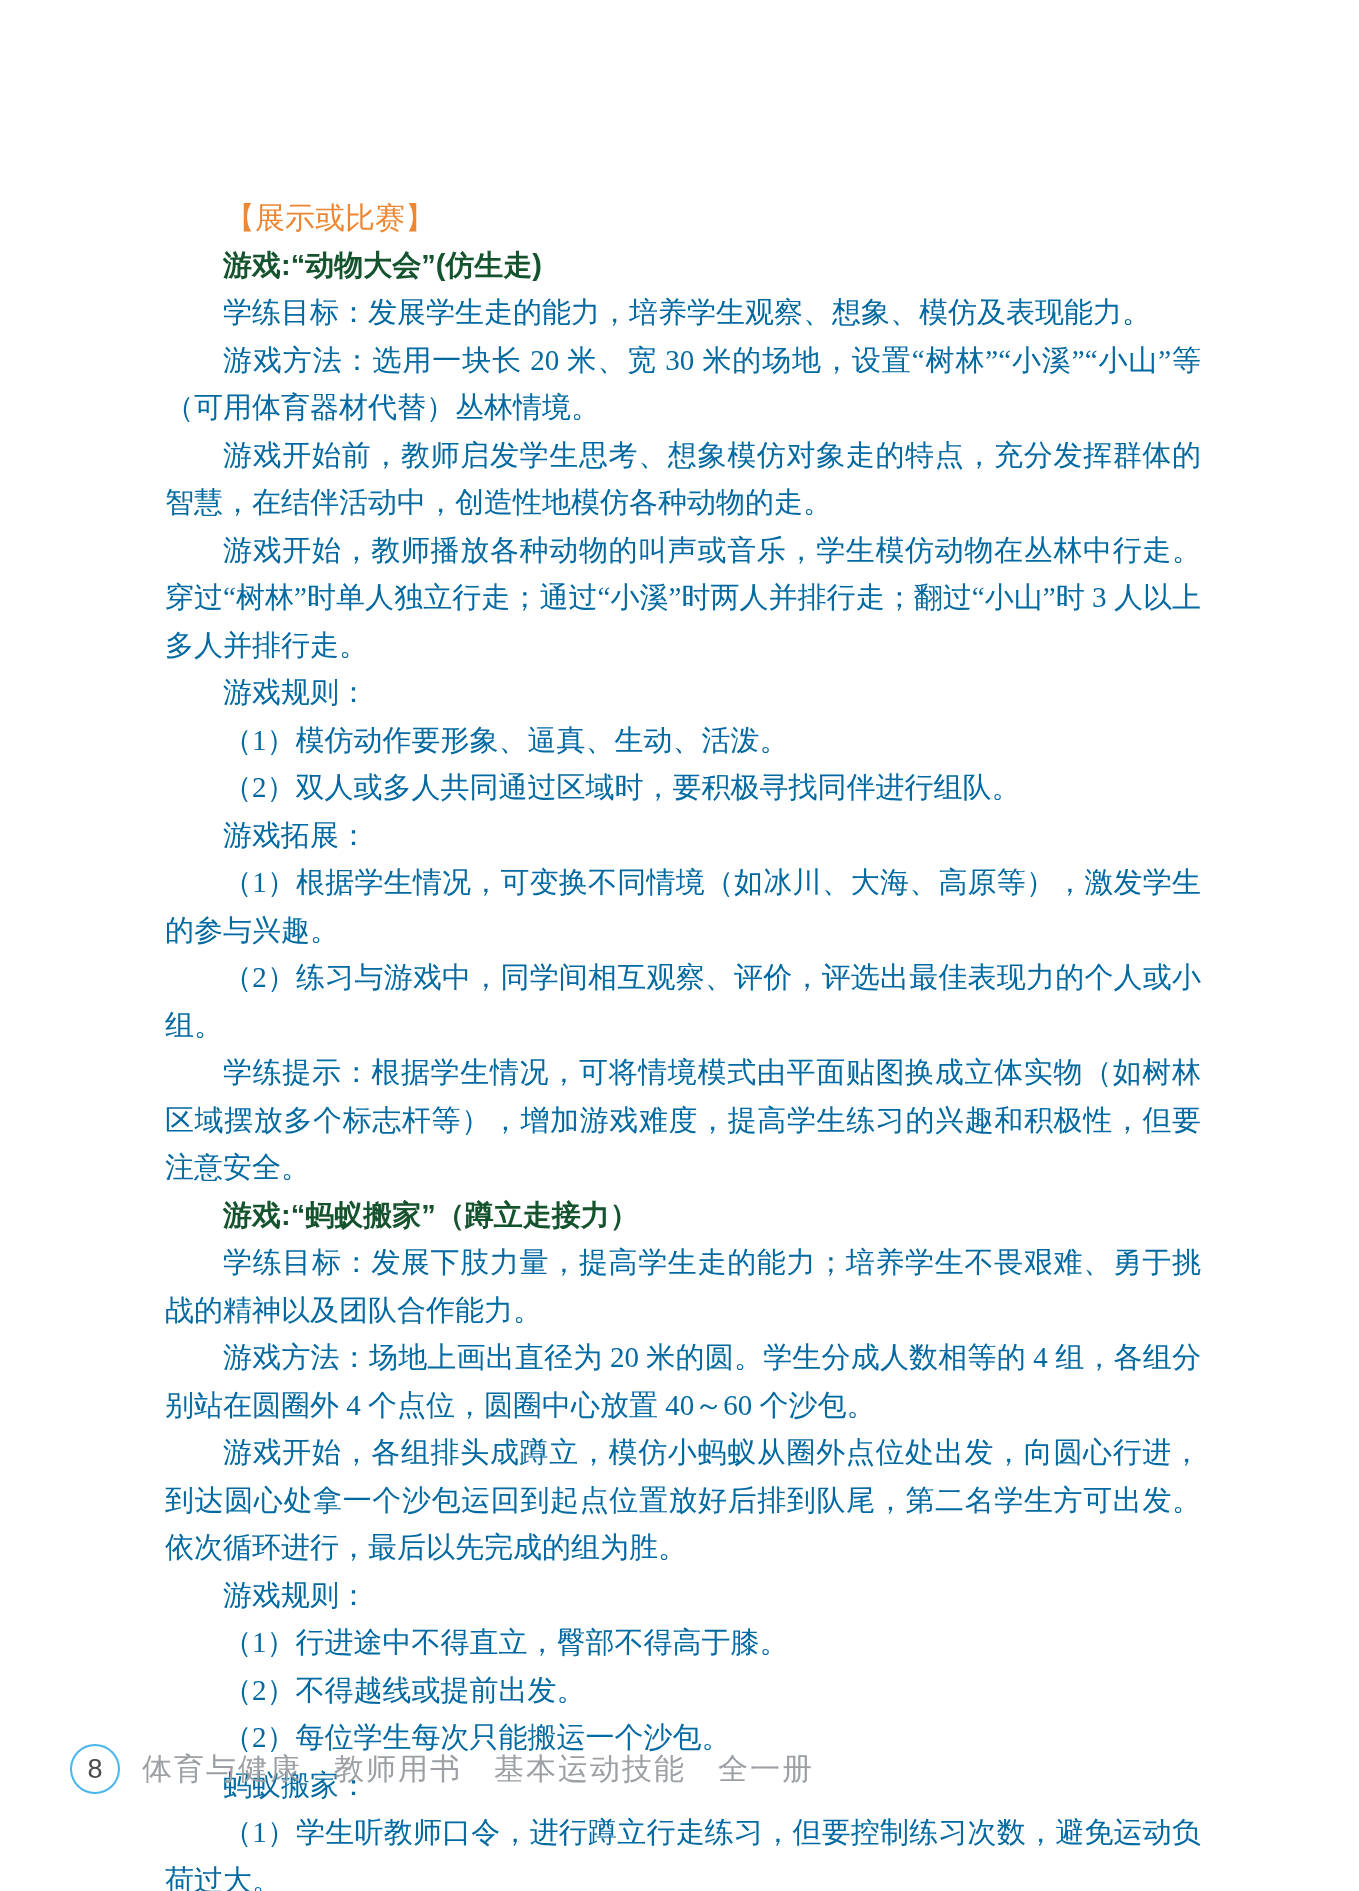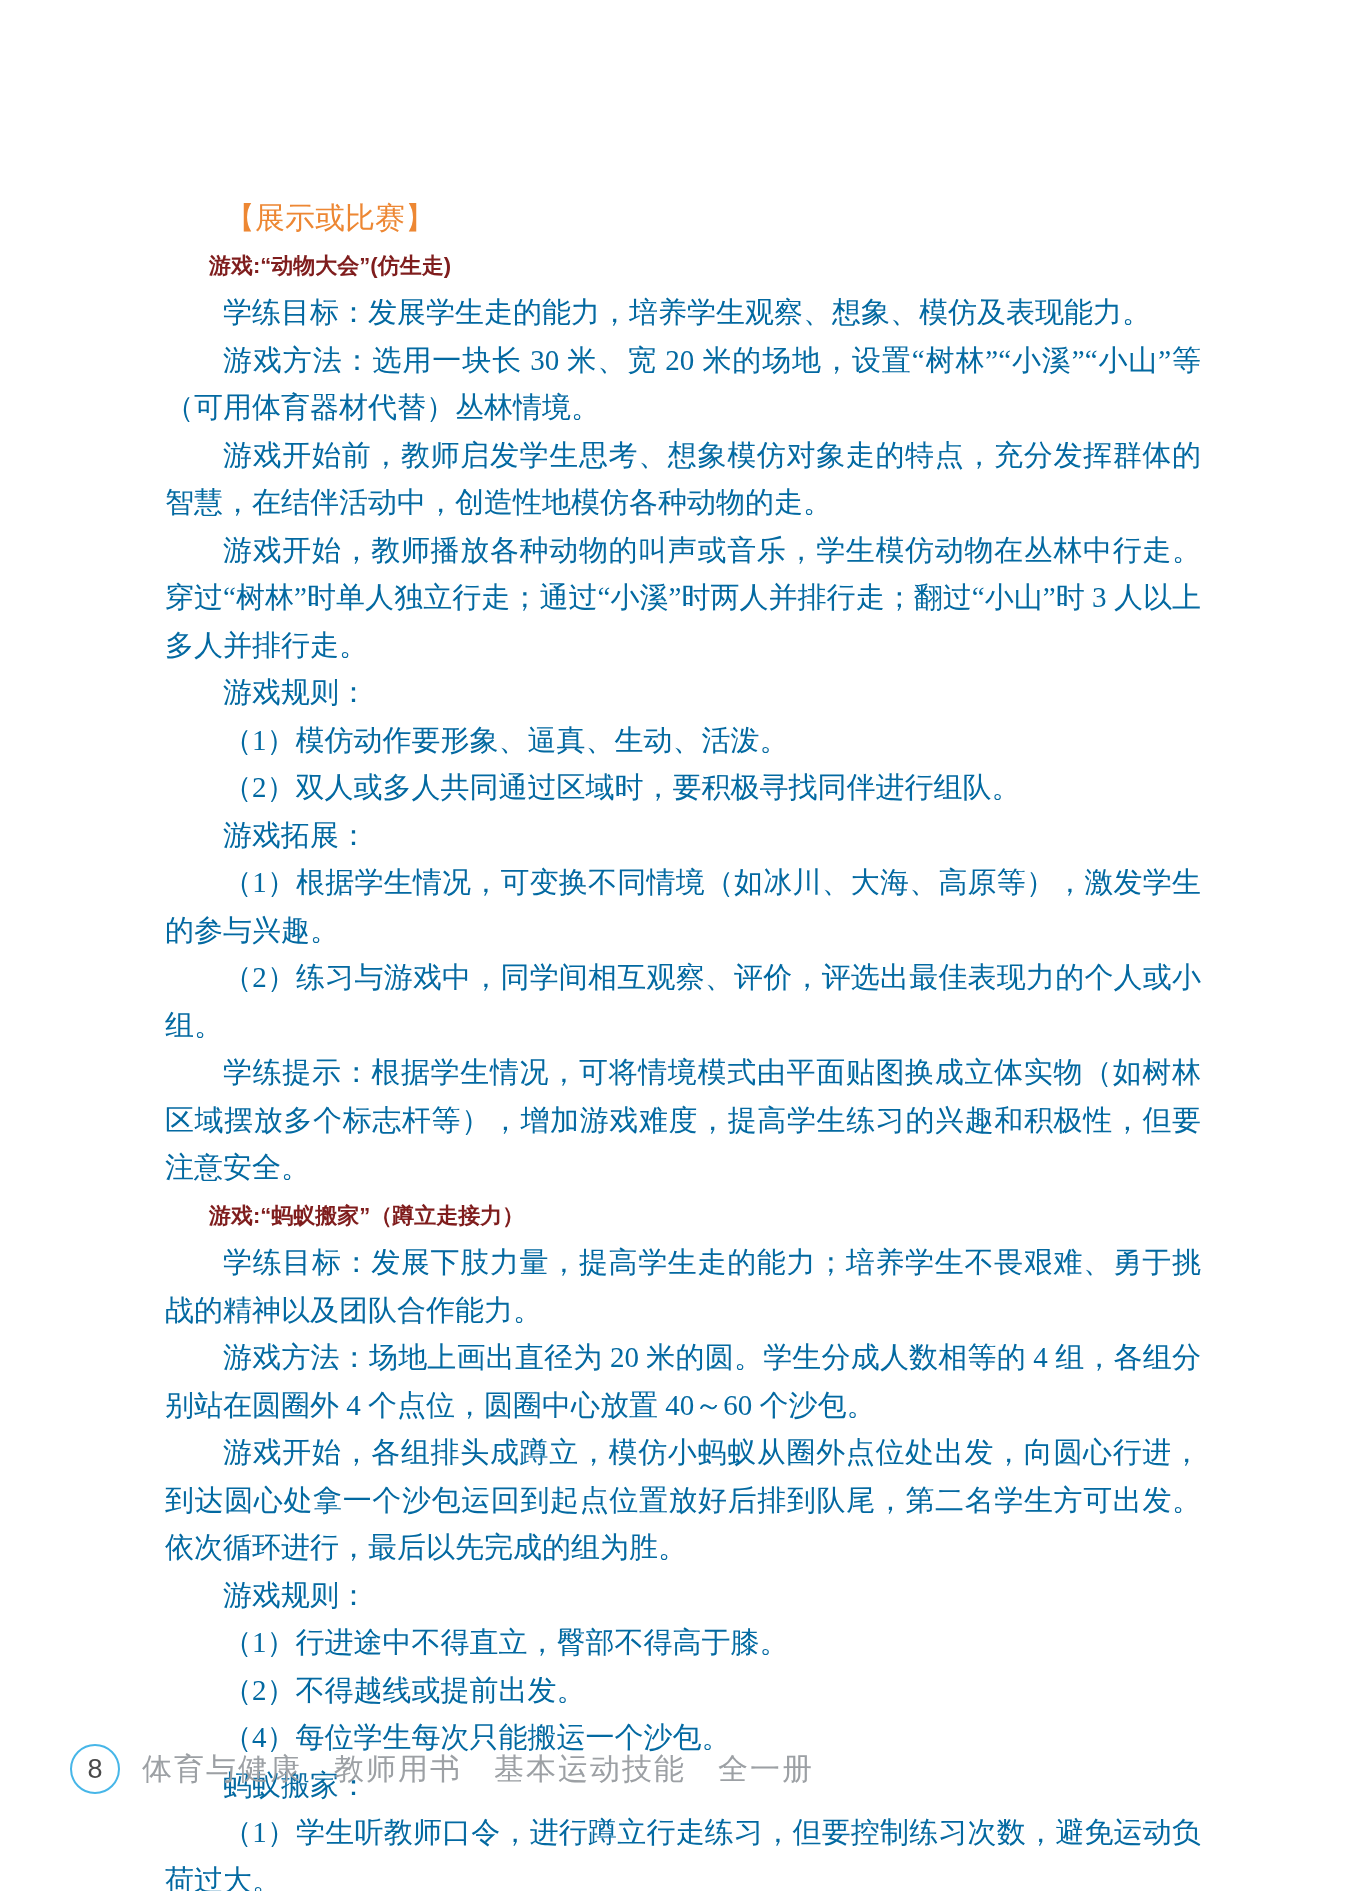--- a/index.html
+++ b/index.html
@@ -37,22 +37,22 @@
   .h-orange {
     font-family: "Liberation Sans", "DejaVu Sans", sans-serif;
     font-weight: normal;
     font-size: 30px;
     color: #ED8733;
     text-align: left;
   }
   .h-title {
     font-family: "Liberation Sans", "DejaVu Sans", sans-serif;
     font-weight: bold;
-    font-size: 22px;
-    color: #7f1d1d;
+    font-size: 29px;
+    color: #14532d;
     text-align: left;
   }
   .body-para {
     color: #0369a1;
   }
   .footer {
     position: absolute;
     left: 70px;
     top: 1744px;
     display: flex;
@@ -81,39 +81,39 @@
 </head>
 <body>
 
 <div class="page">
 
   <div class="content">
     <p class="h-orange">【展示或比赛】</p>
 
     <p class="h-title">游戏:“动物大会”(仿生走)</p>
     <p class="body-para">学练目标：发展学生走的能力，培养学生观察、想象、模仿及表现能力。</p>
-    <p class="body-para">游戏方法：选用一块长 30 米、宽 20 米的场地，设置“树林”“小溪”“小山”等（可用体育器材代替）丛林情境。</p>
+    <p class="body-para">游戏方法：选用一块长 20 米、宽 30 米的场地，设置“树林”“小溪”“小山”等（可用体育器材代替）丛林情境。</p>
     <p class="body-para">游戏开始前，教师启发学生思考、想象模仿对象走的特点，充分发挥群体的智慧，在结伴活动中，创造性地模仿各种动物的走。</p>
     <p class="body-para">游戏开始，教师播放各种动物的叫声或音乐，学生模仿动物在丛林中行走。穿过“树林”时单人独立行走；通过“小溪”时两人并排行走；翻过“小山”时 3 人以上多人并排行走。</p>
     <p class="body-para">游戏规则：</p>
     <p class="body-para">（1）模仿动作要形象、逼真、生动、活泼。</p>
     <p class="body-para">（2）双人或多人共同通过区域时，要积极寻找同伴进行组队。</p>
     <p class="body-para">游戏拓展：</p>
     <p class="body-para">（1）根据学生情况，可变换不同情境（如冰川、大海、高原等），激发学生的参与兴趣。</p>
     <p class="body-para">（2）练习与游戏中，同学间相互观察、评价，评选出最佳表现力的个人或小组。</p>
     <p class="body-para">学练提示：根据学生情况，可将情境模式由平面贴图换成立体实物（如树林区域摆放多个标志杆等），增加游戏难度，提高学生练习的兴趣和积极性，但要注意安全。</p>
 
     <p class="h-title">游戏:“蚂蚁搬家”（蹲立走接力）</p>
     <p class="body-para">学练目标：发展下肢力量，提高学生走的能力；培养学生不畏艰难、勇于挑战的精神以及团队合作能力。</p>
     <p class="body-para">游戏方法：场地上画出直径为 20 米的圆。学生分成人数相等的 4 组，各组分别站在圆圈外 4 个点位，圆圈中心放置 40～60 个沙包。</p>
     <p class="body-para">游戏开始，各组排头成蹲立，模仿小蚂蚁从圈外点位处出发，向圆心行进，到达圆心处拿一个沙包运回到起点位置放好后排到队尾，第二名学生方可出发。依次循环进行，最后以先完成的组为胜。</p>
     <p class="body-para">游戏规则：</p>
     <p class="body-para">（1）行进途中不得直立，臀部不得高于膝。</p>
     <p class="body-para">（2）不得越线或提前出发。</p>
-    <p class="body-para">（4）每位学生每次只能搬运一个沙包。</p>
+    <p class="body-para">（2）每位学生每次只能搬运一个沙包。</p>
     <p class="body-para">蚂蚁搬家：</p>
     <p class="body-para">（1）学生听教师口令，进行蹲立行走练习，但要控制练习次数，避免运动负荷过大。</p>
   </div>
 
   <div class="footer">
     <div class="page-badge">8</div>
     <div class="book-info">体育与健康　教师用书　基本运动技能　全一册</div>
   </div>
 
 </div>

